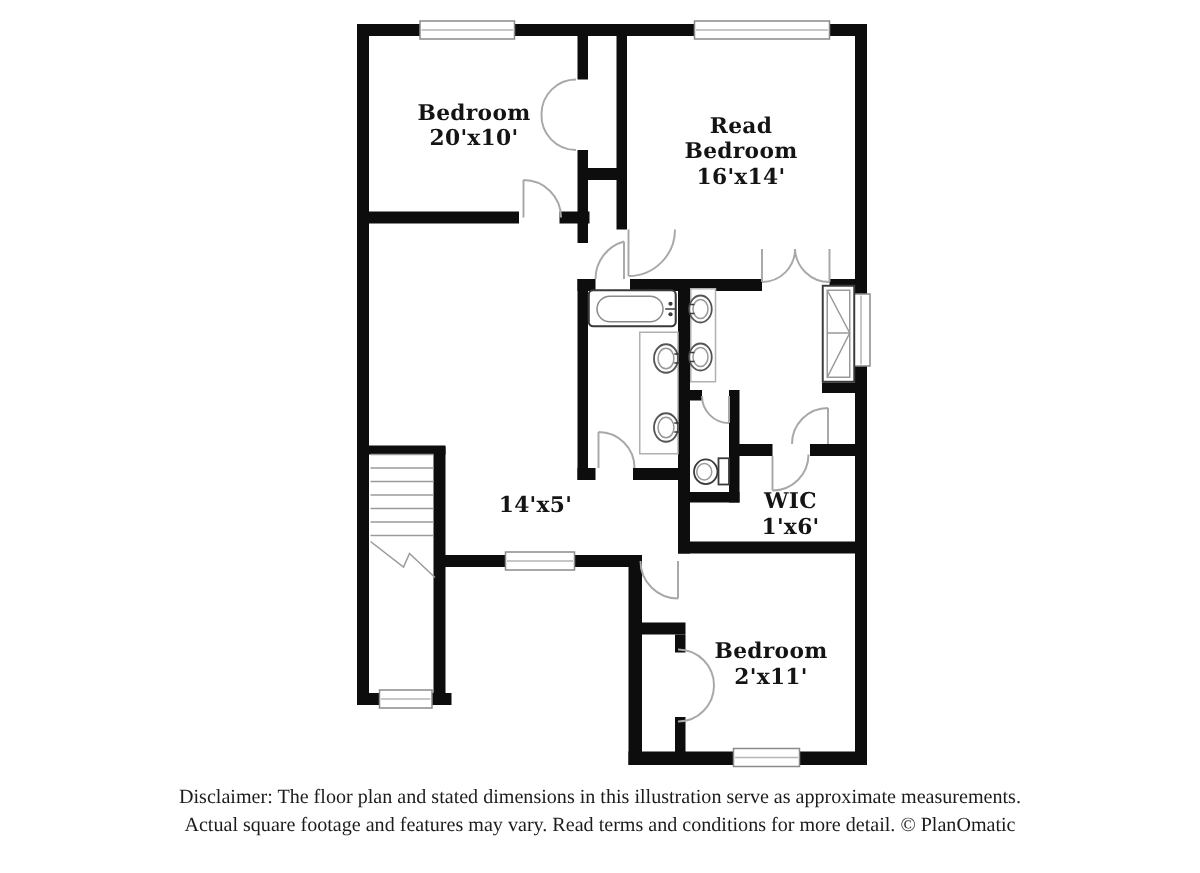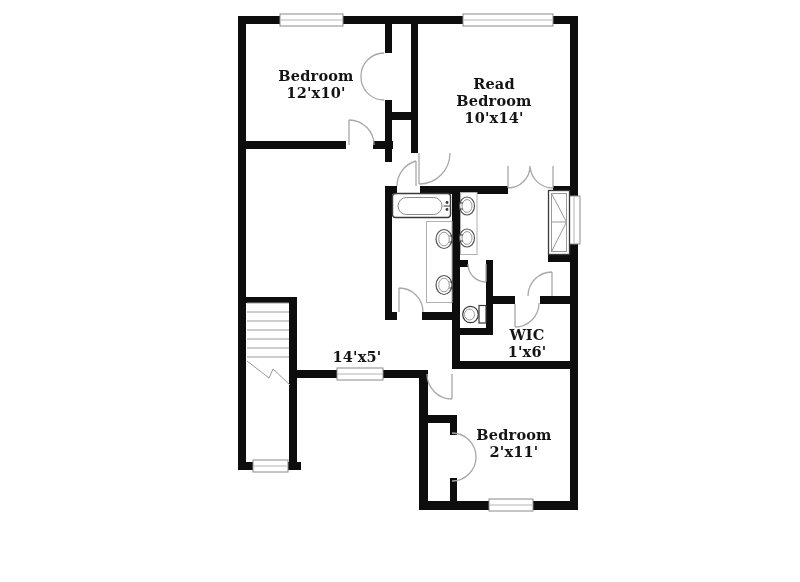--- a/index.html
+++ b/index.html
@@ -157,38 +157,42 @@
 
     <g>
       <rect x="548.5" y="190.5" width="21" height="64" fill="#ffffff" stroke="#3a3a3a" stroke-width="1.3"></rect>
       <rect x="551.5" y="193.5" width="15" height="58" fill="none" stroke="#999999" stroke-width="1"></rect>
       <path d="M 551.5 193.5 L 566.5 222 M 566.5 222 L 551.5 251.5 M 551.5 222 L 566.5 222" fill="none" stroke="#999999" stroke-width="1"></path>
     </g>
   </svg>
 
   <div class="room-label" style="left:316px; top:84px;">
     <span>Bedroom</span>
-    <span>12'x10'</span>
+    <span>20'x10'</span>
   </div>
 
   <div class="room-label" style="left:494px; top:101px;">
     <span>Read</span>
     <span>Bedroom</span>
-    <span>10'x14'</span>
+    <span>16'x14'</span>
   </div>
 
 
-  <div class="room-label" style="left:357px; top:357px;">
+  <div class="room-label" style="left:357px; top:337px;">
     <span>14'x5'</span>
   </div>
 
   <div class="room-label" style="left:527px; top:343px;text-align:center;">
     <span>WIC</span>
     <span>1'x6'</span>
   </div>
 
   <div class="room-label" style="left:514px; top:443px;">
     <span>Bedroom</span>
     <span>2'x11'</span>
   </div>
 
+  <div class="footer-text">
+    <div>Disclaimer: The floor plan and stated dimensions in this illustration serve as approximate measurements.</div>
+    <div>Actual square footage and features may vary. Read terms and conditions for more detail. © PlanOmatic</div>
+  </div>
 
 </div>
 
 </body></html>

